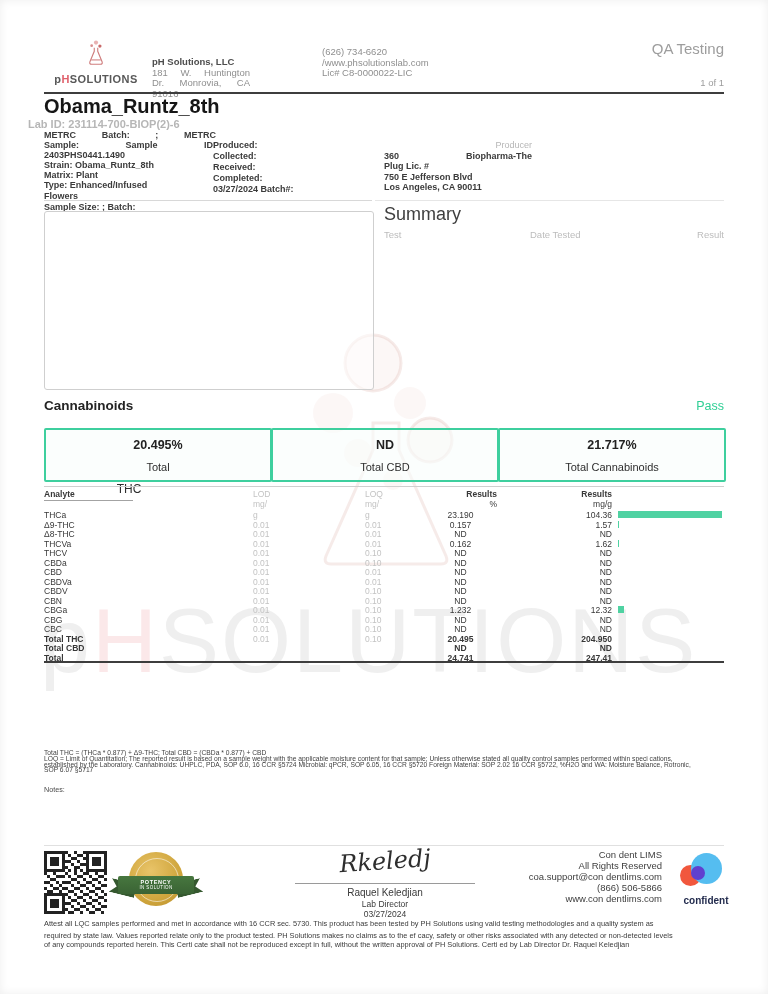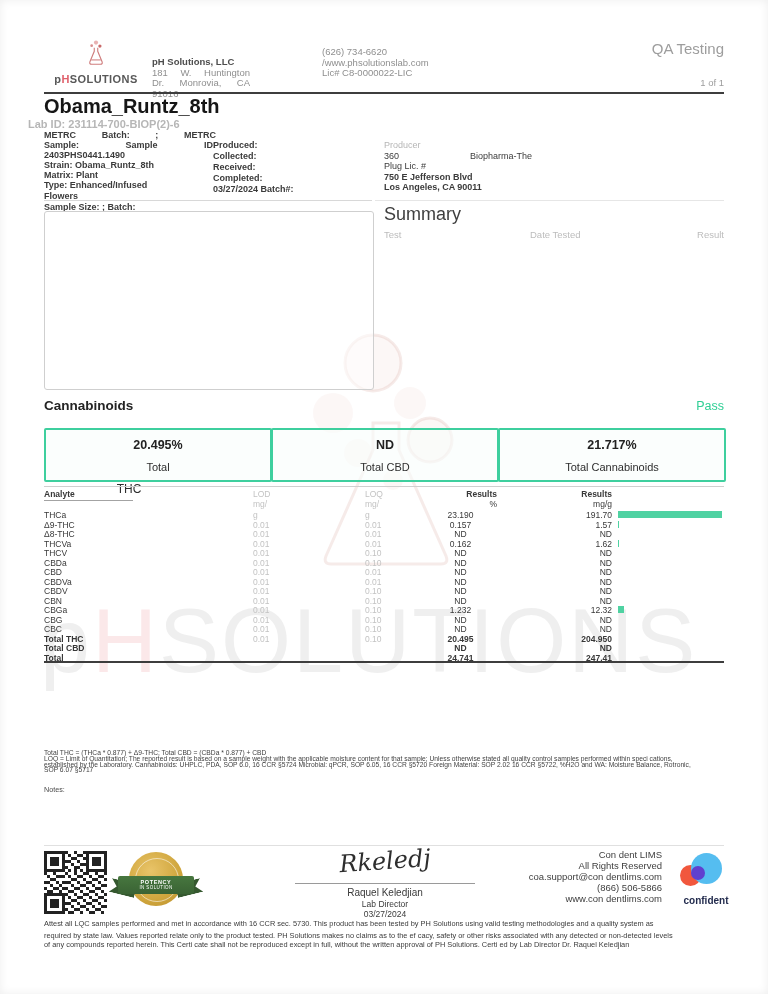--- a/index.html
+++ b/index.html
@@ -29,22 +29,22 @@
   
   .title{left:44px;top:95px;font-size:20px;font-weight:700;color:#161616;z-index:1;}
   .labid{left:28px;top:118px;font-size:11px;color:#b6b6b6;z-index:1;font-weight:bold;}
   .col1{left:44px;top:130px;width:172px;font-size:9px;line-height:10.1px;font-weight:700;color:#3b3b3b;z-index:1;}
   .col1 div:nth-child(-n+2){text-align:justify;text-align-last:justify;}
   .rule-left{left:44px;top:200px;width:328px;height:1px;background:#d8d8d8;z-index:1;}
   .samplesize{left:44px;top:202px;font-size:9px;font-weight:700;color:#3b3b3b;z-index:1;}
   .emptybox{left:44px;top:211px;width:328px;height:177px;border:1px solid #cfcfcf;border-radius:3px;background:rgba(255,255,255,.55);z-index:1;}
   .col2{left:213px;top:140px;width:130px;font-size:9px;line-height:11px;font-weight:700;color:#3b3b3b;z-index:1;}
   .col3{left:384px;top:140px;width:148px;font-size:9px;line-height:10.5px;z-index:1;}
-  .producer-label{color:#b6b6b6;}
-  .producer-name{font-weight:400;color:#3b3b3b;}
+  .producer-label{color:#b6b6b6;text-align:right;}
+  .producer-name{font-weight:700;color:#3b3b3b;}
   .producer-name div:first-child{text-align:justify;text-align-last:justify;}
   .producer-addr{color:#3b3b3b;font-weight:700;}
   .rule-right{left:375px;top:200px;width:349px;height:1px;background:#e6e6e6;z-index:1;}
 
   
   .summary-title{left:384px;top:204px;font-size:18px;color:#3f3f3f;z-index:1;}
   .sum-h{font-size:9.5px;color:#bcbcbc;z-index:1;}
   .sum-test{left:384px;top:229px;}
   .sum-date{left:530px;top:229px;}
   .sum-result{right:44px;top:229px;}
@@ -237,21 +237,21 @@
     <span class="u-loq">mg/</span>
     <span class="u-pct">%</span>
     <span class="u-mg">mg/g</span>
   </div>
   <div class="abs trows">
       <div class="trow">
         <span class="c-an">THCa</span>
         <span class="c-lod">g</span>
         <span class="c-loq">g</span>
         <span class="c-pct">23.190</span>
-        <span class="c-mg">191.70</span>
+        <span class="c-mg">104.36</span>
         <div class="bar" style="background: rgb(79, 210, 162); width: 104px;"></div>
       </div>
       <div class="trow">
         <span class="c-an">Δ9-THC</span>
         <span class="c-lod">0.01</span>
         <span class="c-loq">0.01</span>
         <span class="c-pct">0.157</span>
         <span class="c-mg">1.57</span>
         <div class="bar" style="background: rgb(79, 210, 162); width: 1px;"></div>
       </div>

